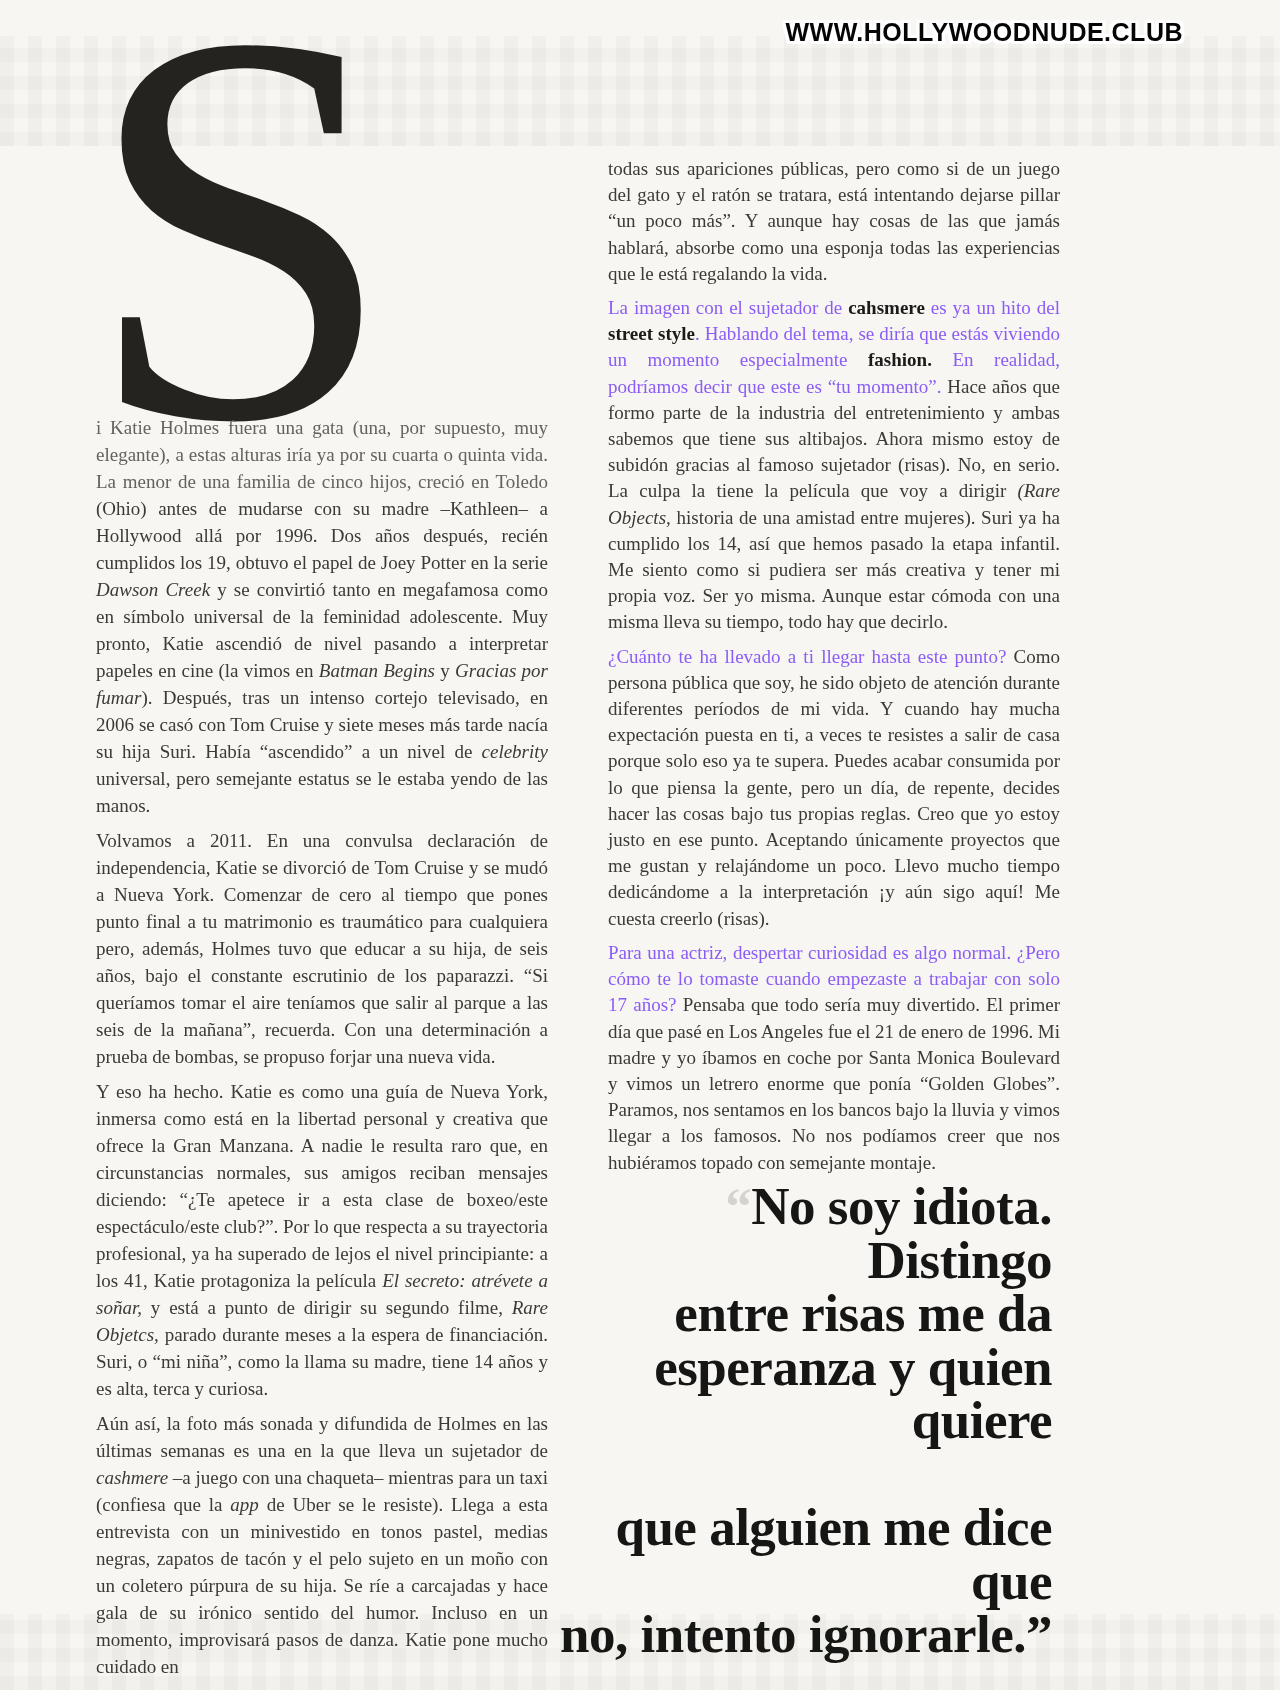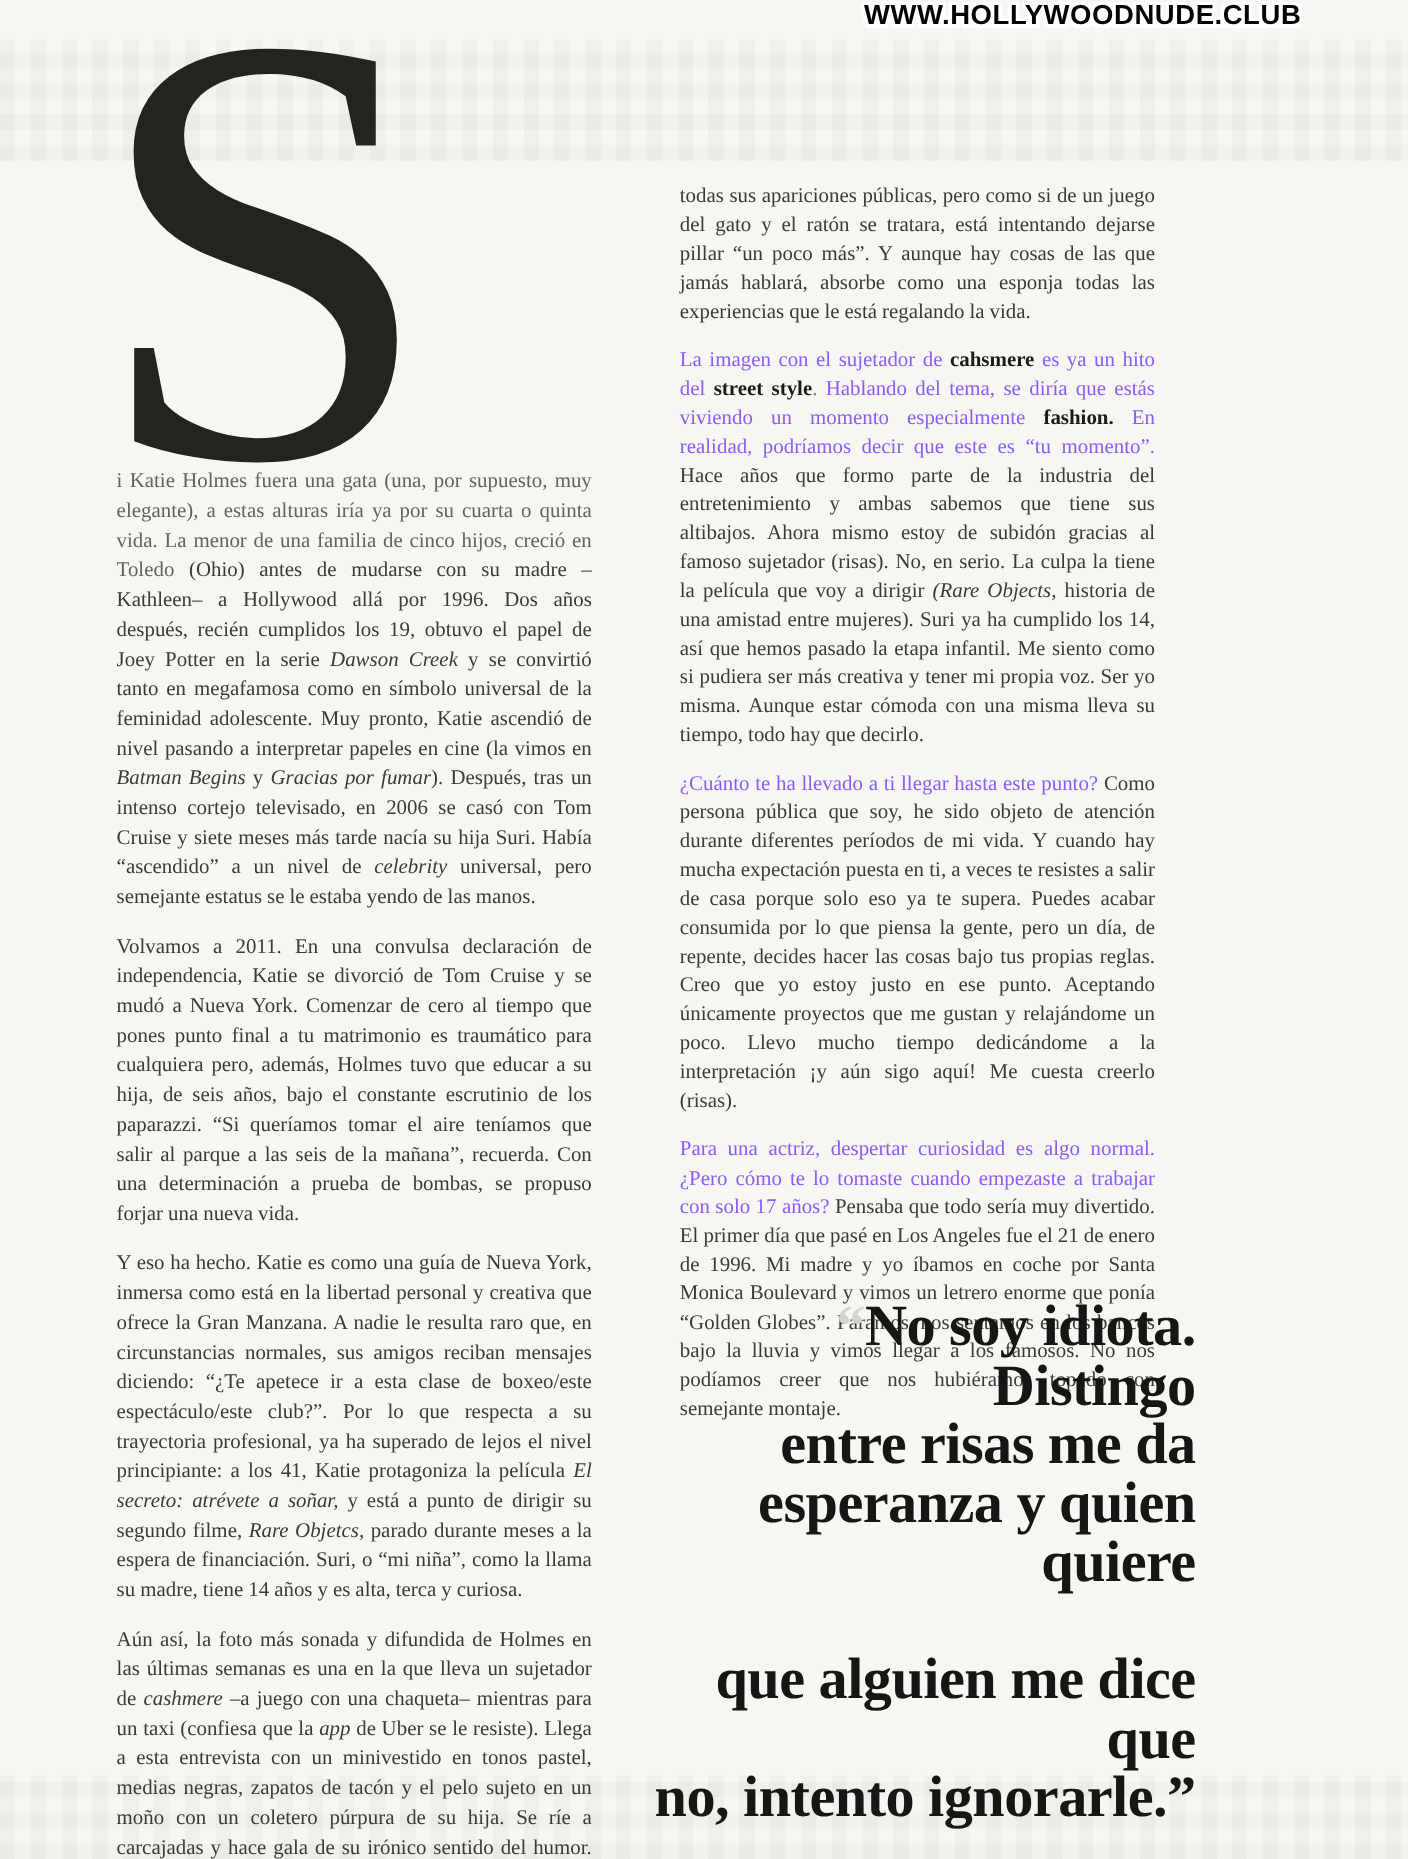--- a/index.html
+++ b/index.html
@@ -12,21 +12,21 @@
   }
   .artifact-band{
     position:absolute;left:0;width:1280px;pointer-events:none;
     background-image:
       repeating-linear-gradient(90deg, rgba(120,115,100,0.05) 0 14px, rgba(0,0,0,0) 14px 28px),
       repeating-linear-gradient(0deg, rgba(120,115,100,0.04) 0 14px, rgba(0,0,0,0) 14px 28px);
   }
   .band-top{top:36px;height:110px;}
   .band-bottom{top:1614px;height:76px;}
   .watermark{
-    position:absolute;top:0;right:97px;
+    position:absolute;top:18px;right:97px;
     font-family:"Liberation Sans","DejaVu Sans",sans-serif;
     font-weight:900;font-size:25px;letter-spacing:0.5px;
     color:#050505;
     text-shadow:
       -3px -3px 0 #fff, 3px -3px 0 #fff, -3px 3px 0 #fff, 3px 3px 0 #fff,
       -3px 0 0 #fff, 3px 0 0 #fff, 0 -3px 0 #fff, 0 3px 0 #fff,
       -2px -2px 0 #fff, 2px -2px 0 #fff, -2px 2px 0 #fff, 2px 2px 0 #fff;
     white-space:nowrap;
   }
   .dropcap{
@@ -38,29 +38,29 @@
   }
   .col{
     position:absolute;
     color:#3b3a37;
     font-size:19px;
     text-align:justify;
     hyphens:auto;
     -webkit-hyphens:auto;
     word-spacing:-0.2px;
   }
-  .col p{margin:18px;}
+  .col p{margin:8px;}
   .col-left{left:88px;top:406px;width:468px;line-height:27px;}
   .col-right{left:600px;top:148px;width:468px;line-height:26.2px;}
   .seg-i{font-style:italic;}
   .seg-b{font-weight:normal;color:#8b5cf6;}
   .seg-bi{font-weight:bold;color:#1c1b19;}
   .seg-g{color:#63625e;}
   .pullquote{
-    position:absolute;left:571px;top:1180px;width:516px;
+    position:absolute;left:536px;top:1180px;width:516px;
     text-align:right;
     font-size:53px;line-height:53.5px;
     font-weight:bold;
     letter-spacing:-0.5px;
     color:#161614;
   }
   .pq-open{color:#d4d3ce;}
 </style>
 </head>
 <body>

